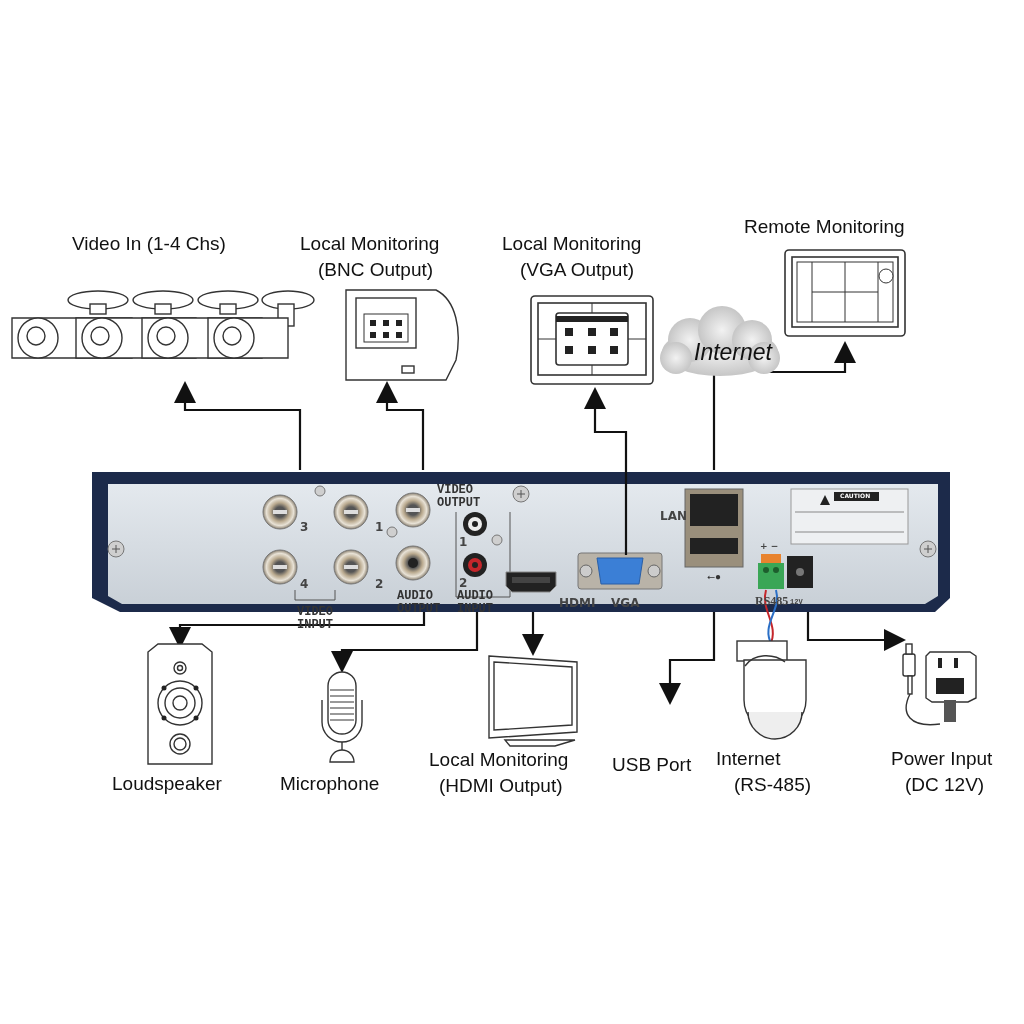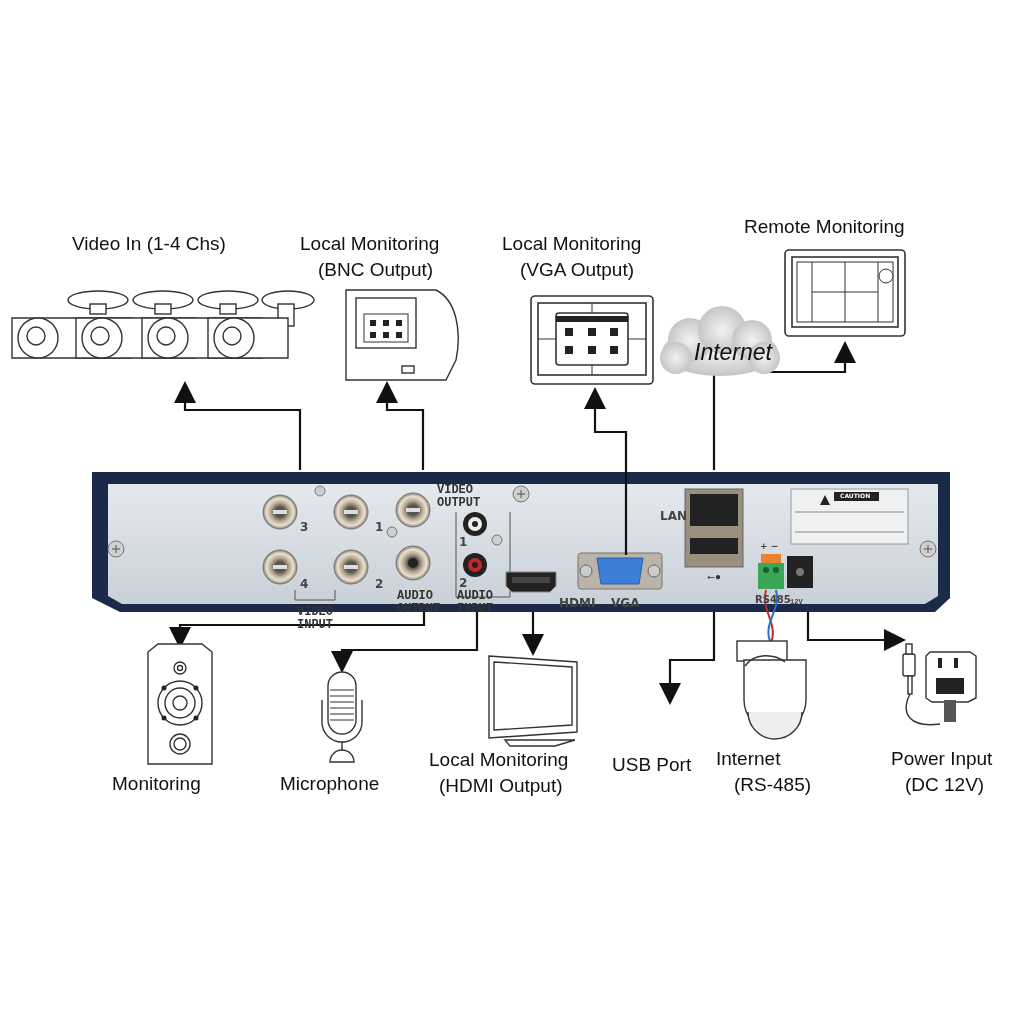--- a/index.html
+++ b/index.html
@@ -306,38 +306,38 @@
 </svg>
 
 <div class="lbl" style="left:72px;top:231px;text-align:center;">Video In (1-4 Chs)</div>
 <div class="lbl" style="left:300px;top:231px;">Local Monitoring</div>
 <div class="lbl" style="left:318px;top:257px;">(BNC Output)</div>
 <div class="lbl" style="left:502px;top:231px;">Local Monitoring</div>
 <div class="lbl" style="left:520px;top:257px;">(VGA Output)</div>
 <div class="lbl" style="left:744px;top:214px;">Remote Monitoring</div>
 <div class="lbl" style="left:694px;top:339px;font-size:23px;font-style:italic;">Internet</div>
 
-<div class="lbl" style="left:112px;top:771px;">Monitoring</div>
+<div class="lbl" style="left:112px;top:771px;">Loudspeaker</div>
 <div class="lbl" style="left:280px;top:771px;">Microphone</div>
 <div class="lbl" style="left:429px;top:747px;">Local Monitoring</div>
 <div class="lbl" style="left:439px;top:773px;">(HDMI Output)</div>
 <div class="lbl" style="left:612px;top:708px;margin-top:44px;">USB Port</div>
 <div class="lbl" style="left:716px;top:746px;">Internet</div>
 <div class="lbl" style="left:734px;top:772px;">(RS-485)</div>
 <div class="lbl" style="left:891px;top:746px;">Power Input</div>
 <div class="lbl" style="left:905px;top:772px;">(DC 12V)</div>
 
 <div class="small" style="left:437px;top:484px;width:36px;">VIDEO OUTPUT</div>
 <div class="small" style="left:296px;top:606px;width:38px;">VIDEO INPUT</div>
 <div class="small" style="left:397px;top:590px;width:36px;">AUDIO OUTPUT</div>
 <div class="small" style="left:457px;top:590px;width:36px;">AUDIO INPUT</div>
 <div class="panel-label" style="left:519px;top:596px;margin-left:40px;">HDMI</div>
 <div class="panel-label" style="left:611px;top:596px;">VGA</div>
 <div class="panel-label" style="left:660px;top:509px;">LAN</div>
-<div class="panel-label" style="left:755px;top:594px;font-size:10px;">RS485</div>
+<div class="panel-label" style="left:755px;top:594px;font-size:12px;font-family:Liberation Serif, serif;">RS485</div>
 <div class="panel-label" style="left:790px;top:598px;font-size:7px;font-family:Liberation Mono, monospace;">12V</div>
 <div class="panel-label" style="left:760px;top:541px;font-size:9px;">+ −</div>
 <div class="panel-label" style="left:840px;top:492px;font-size:6px;color:#fff;">CAUTION</div>
 <div class="panel-label" style="left:300px;top:520px;">3</div>
 <div class="panel-label" style="left:375px;top:520px;">1</div>
 <div class="panel-label" style="left:300px;top:577px;">4</div>
 <div class="panel-label" style="left:375px;top:577px;">2</div>
 <div class="panel-label" style="left:459px;top:535px;">1</div>
 <div class="panel-label" style="left:459px;top:576px;">2</div>
 

